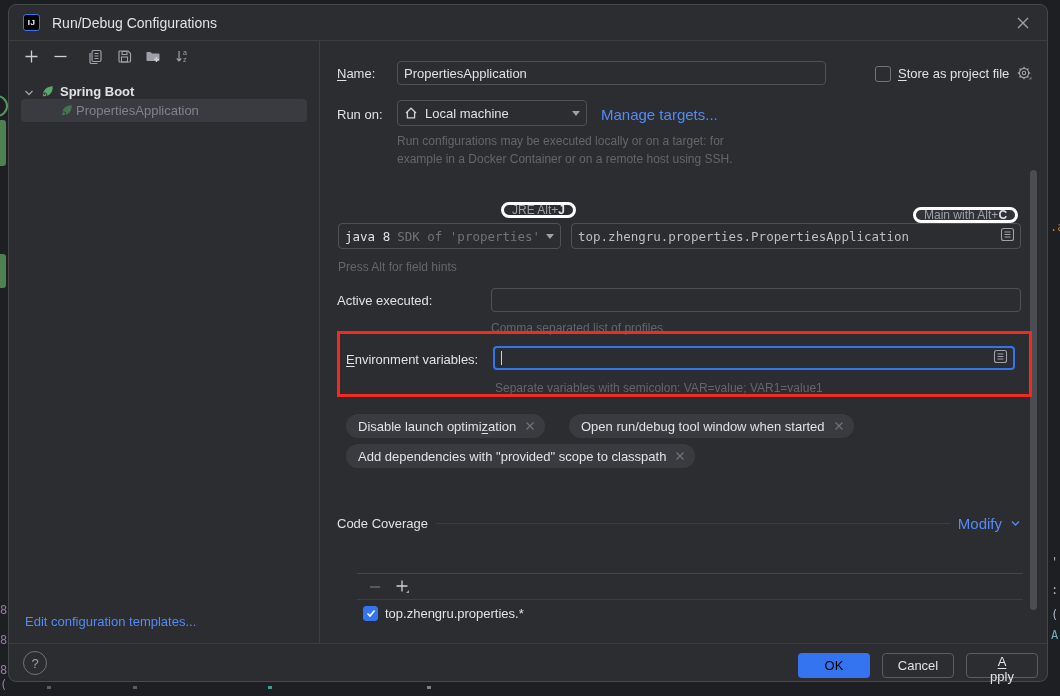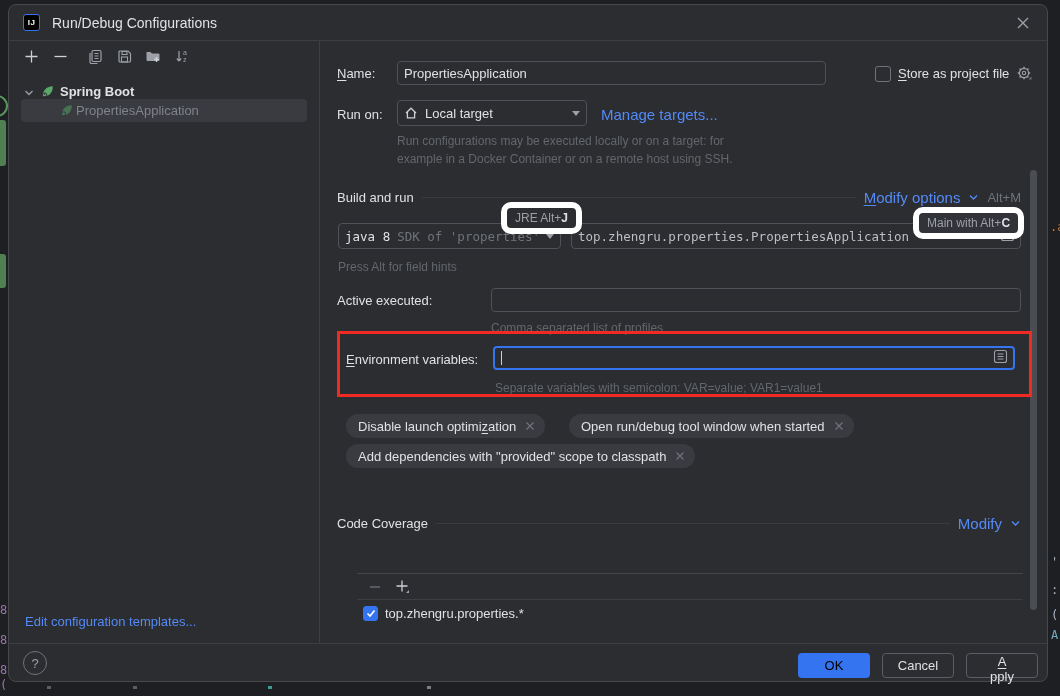--- a/index.html
+++ b/index.html
@@ -46,21 +46,21 @@
   .link { color:#548AF7; font-size:15px; cursor:pointer; white-space:nowrap; }
   .shortcut { color:#6F737A; font-size:13px; }
   .sec-head { position:absolute; display:flex; align-items:center; gap:8px; }
   .sec-title { font-size:13px; color:#DFE1E5; white-space:nowrap; }
   .sec-line { flex:1; height:1px; background:#393B40; }
   .combo { position:absolute; height:26px; border:1px solid #4E5157; border-radius:4px;
     display:flex; align-items:center; padding:0 6px; cursor:pointer; }
   .arrow-down { width:0; height:0; border-left:4px solid transparent; border-right:4px solid transparent;
     border-top:5px solid #9DA0A8; }
   .mono { font-family:"DejaVu Sans Mono", monospace; font-size:12.5px; }
-  .pill-hint { position:absolute; height:32px; border:6px solid #ffffff; border-radius:10px;
+  .pill-hint { position:absolute; height:16px; border:3px solid #ffffff; border-radius:10px;
     background:#2B2D30; color:#9DA0A8; font-size:12px; display:flex; align-items:center;
     padding:0 8px; white-space:nowrap; z-index:4; }
   .pill-hint b { color:#DFE1E5; font-weight:600; }
   .tag { position:absolute; height:24px; background:#393B40; border-radius:12px;
     display:flex; align-items:center; gap:9px; padding:0 10px 0 12px;
     color:#DFE1E5; font-size:13px; white-space:nowrap; }
   .field-icon { position:absolute; right:5px; top:50%; transform:translateY(-50%); cursor:pointer; }
   .cbx { width:16px; height:16px; border:1px solid #6F737A; border-radius:3px; background:transparent; }
   .cbx.checked { background:#3574F0; border-color:#3574F0; display:grid; place-items:center; }
 
@@ -210,36 +210,27 @@
             <path d="M12.5 14.5 L15.5 14.5 L15.5 11.5 Z" fill="#6F737A" transform="rotate(0)"></path>
           </svg>
       </span>
     </div>
 
     <div class="lbl" style="left:18px;top:66px;">Run on:</div>
     <div class="combo" style="left:78px;top:59px;width:190px;">
       <svg width="14" height="14" viewBox="0 0 14 14">
           <path d="M2 7 L7 2.2 L12 7 M3.4 6 V11.8 H10.6 V6" fill="none" stroke="#CED0D6" stroke-width="1.3"></path>
         </svg>
-      <span style="margin-left:7px;color:#DFE1E5;font-size:13px;">Local target</span>
+      <span style="margin-left:7px;color:#DFE1E5;font-size:13px;">Local machine</span>
       <span class="arrow-down" style="margin-left:auto;"></span>
     </div>
     <div class="link abs" style="left:282px;top:65px;">Manage targets...</div>
     <div class="hint" style="left:78px;top:93px;">Run configurations may be executed locally or on a target: for</div>
     <div class="hint" style="left:78px;top:111px;">example in a Docker Container or on a remote host using SSH.</div>
 
-    <div class="sec-head" style="left:18px;top:148px;width:684px;">
-      <span class="sec-title">Build and run</span>
-      <span class="sec-line"></span>
-      <span class="link"><u>M</u>odify options</span>
-      <svg width="11" height="11" viewBox="0 0 11 11">
-          <path d="M2 3.5 L5.5 7 L9 3.5" fill="none" stroke="#548AF7" stroke-width="1.3"></path>
-        </svg>
-      <span class="shortcut">Alt+M</span>
-    </div>
 
     <div class="pill-hint" style="left:182px;top:161px;">
       <span>JRE Alt+</span>
         <b>J</b>
     </div>
     <div class="pill-hint" style="left:594px;top:166px;z-index:5;background:#313338;">
       <span>Main with Alt+</span>
         <b>C</b>
     </div>
 

